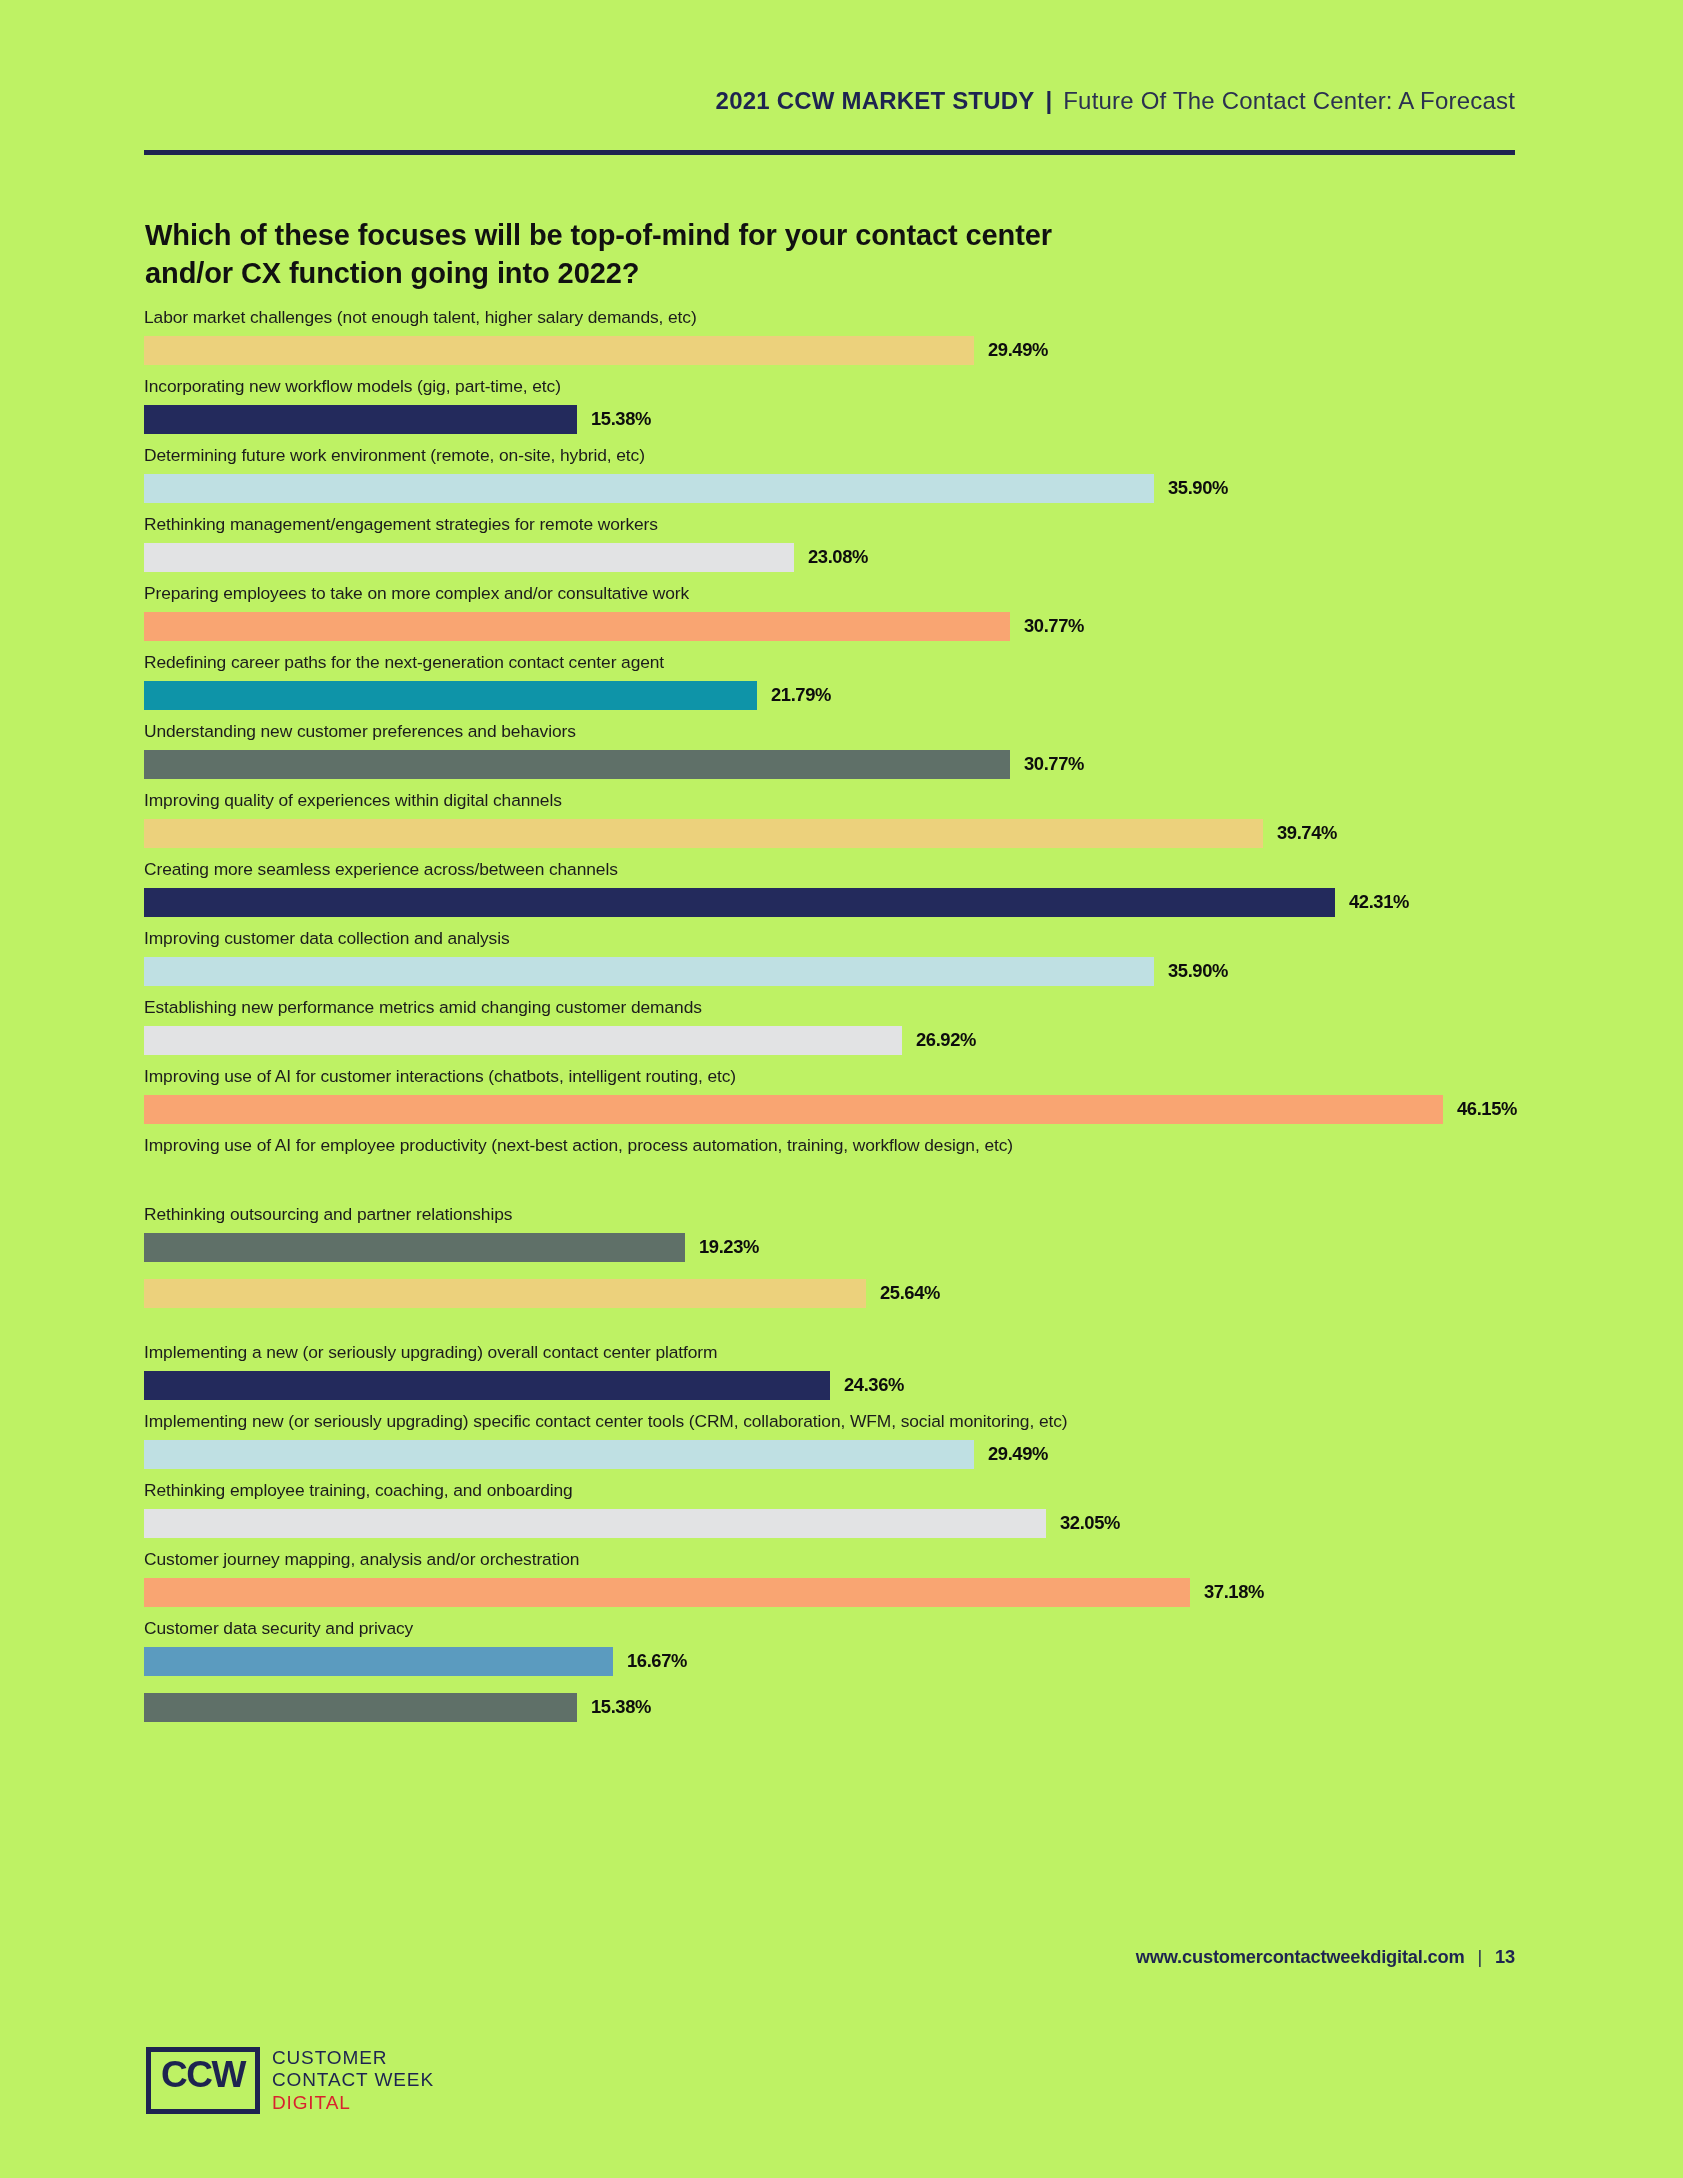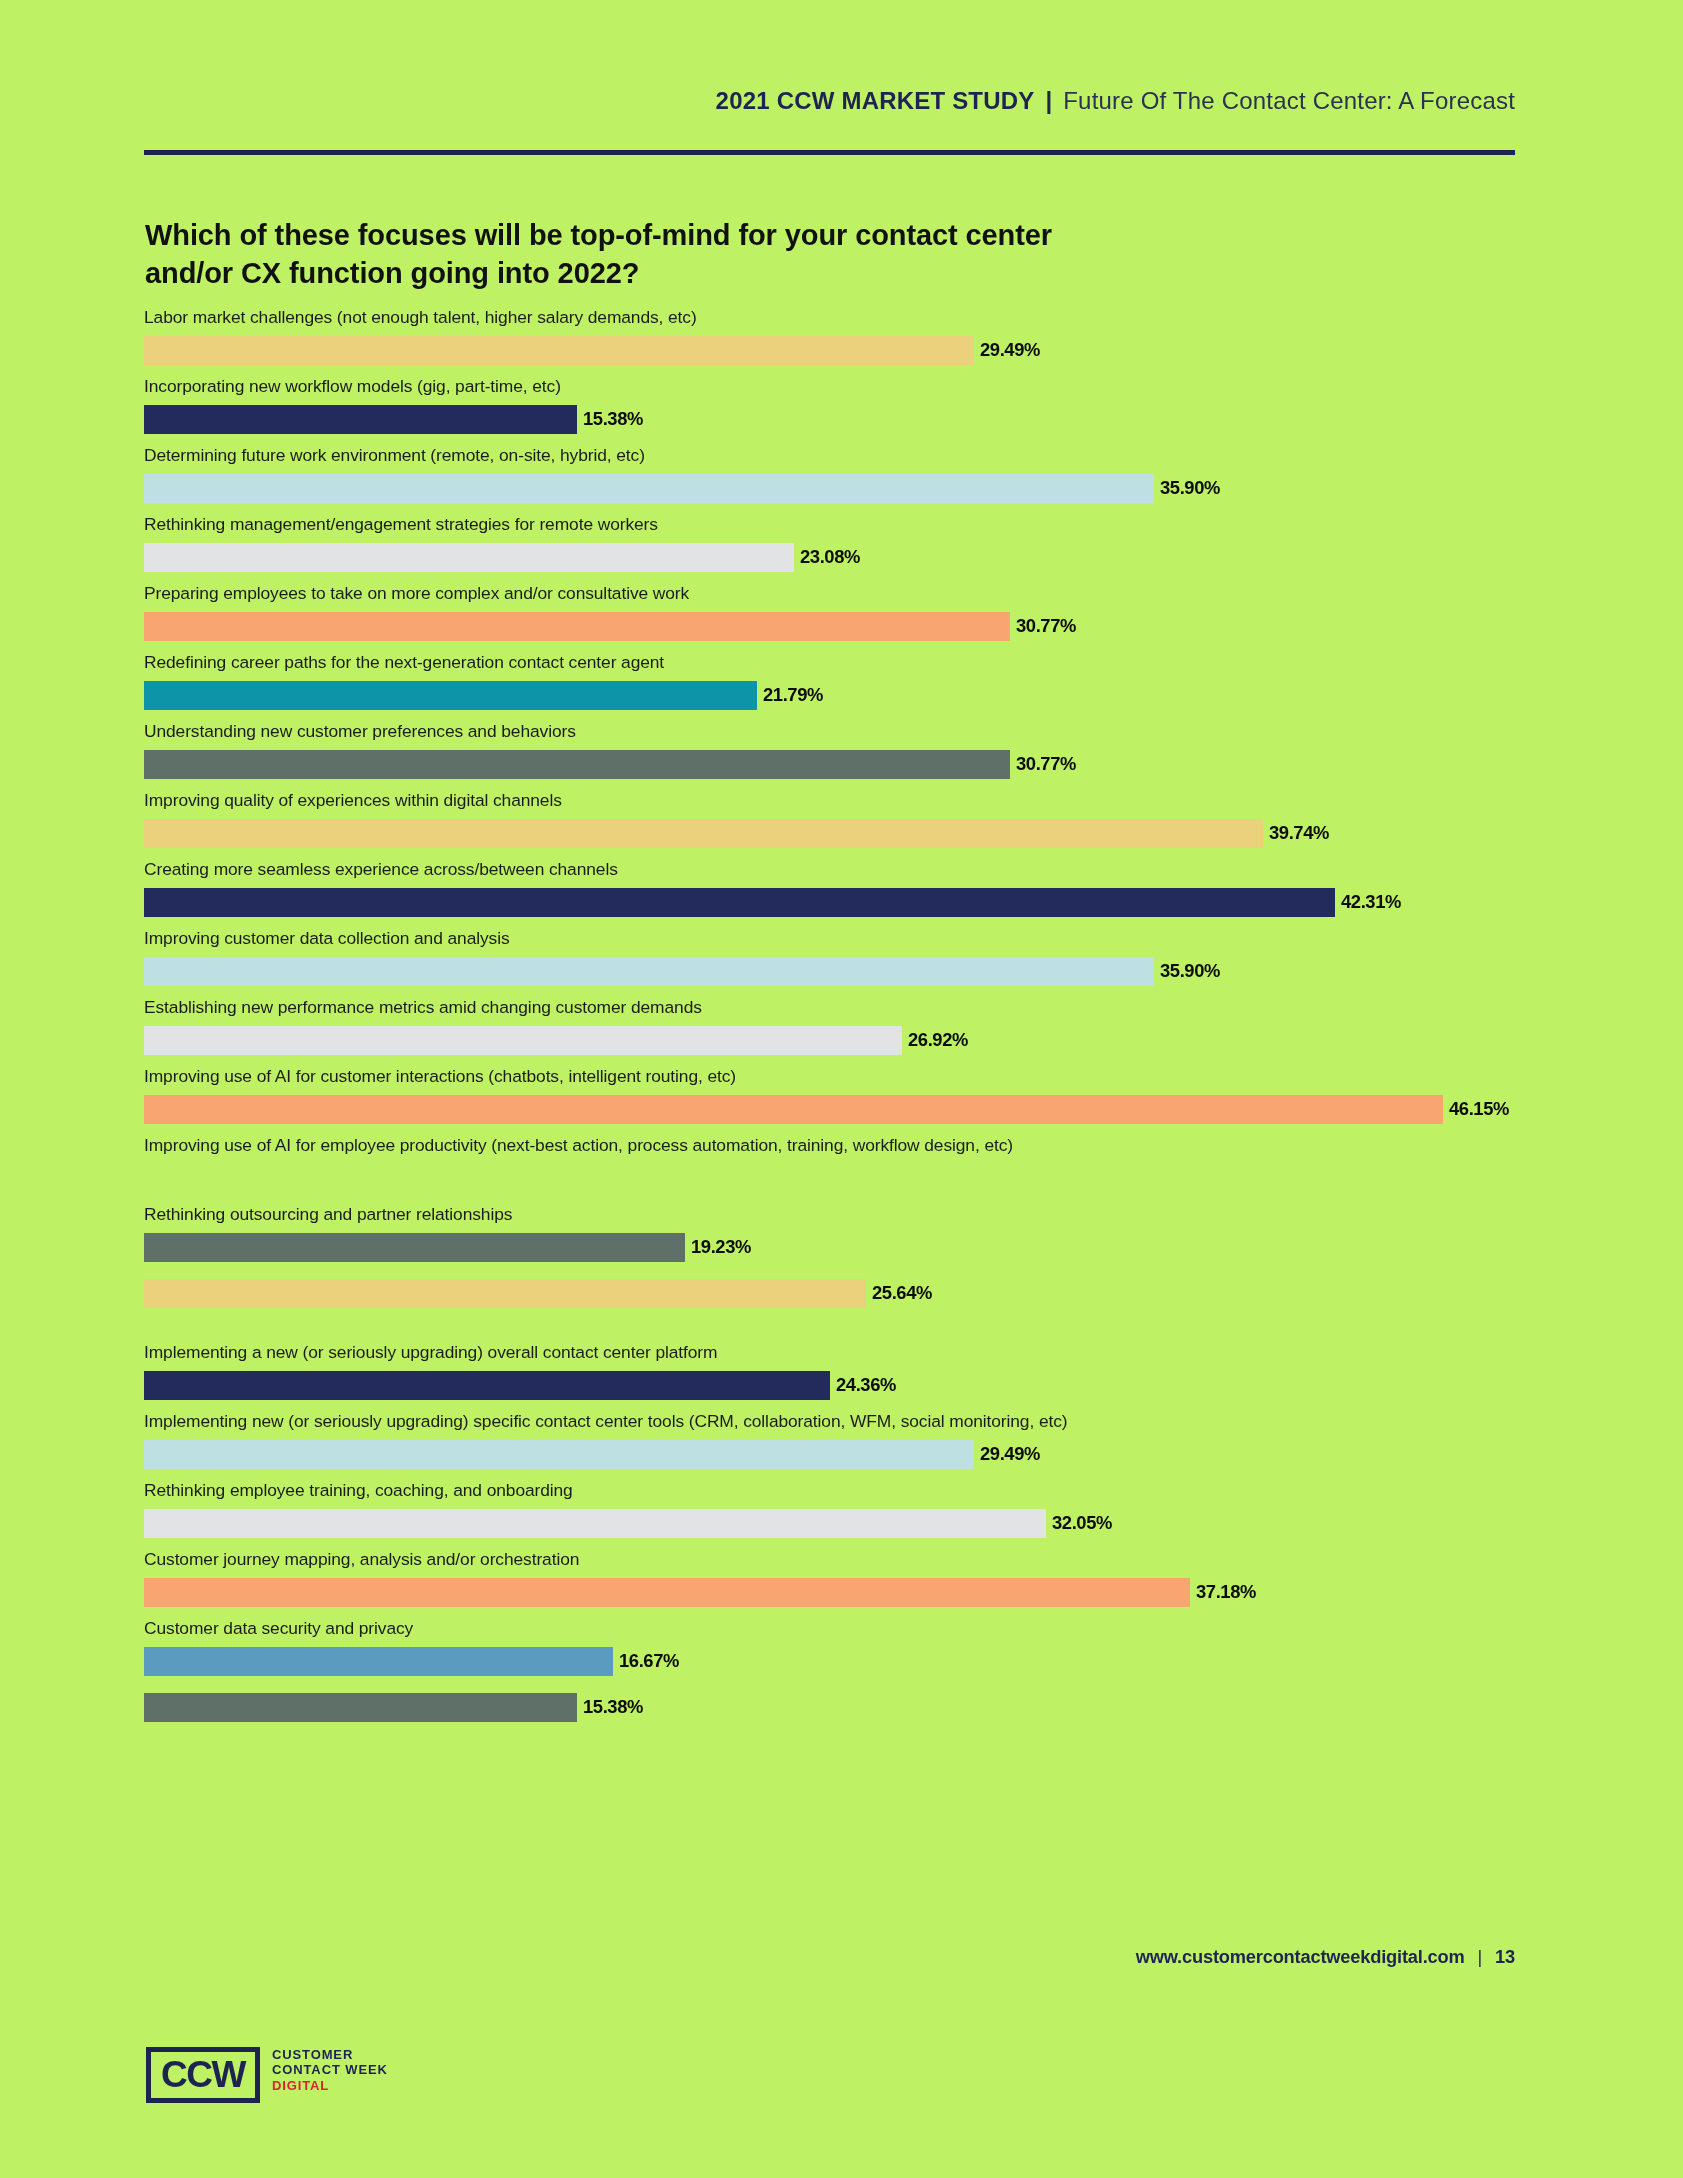--- a/index.html
+++ b/index.html
@@ -97,21 +97,21 @@
   }
   .bar {
     height: 29px;
     flex: 0 0 auto;
   }
   .bar-value {
     font-size: 18.4px;
     font-weight: 700;
     color: #0d0d0d;
     letter-spacing: -0.4px;
-    padding-left: 6px;
+    padding-left: 14px;
     white-space: nowrap;
   }
 
   
   .footer-logo {
     position: absolute;
     left: 146px;
     top: 2047px;
     display: flex;
     gap: 12px;
@@ -127,22 +127,22 @@
     color: #1e2450;
     letter-spacing: -1.5px;
     display: block;
   }
   .logo-words {
     display: flex;
     flex-direction: column;
     line-height: 1.18;
   }
   .logo-words .lw {
-    font-size: 13px;
-    font-weight: 700;
+    font-size: 19px;
+    font-weight: 400;
     letter-spacing: 0.9px;
     color: #1e2450;
   }
   .logo-words .lw-red { color: #d9232e; }
 
   .footer-right {
     position: absolute;
     right: 168px;
     top: 1946px;
     display: flex;

